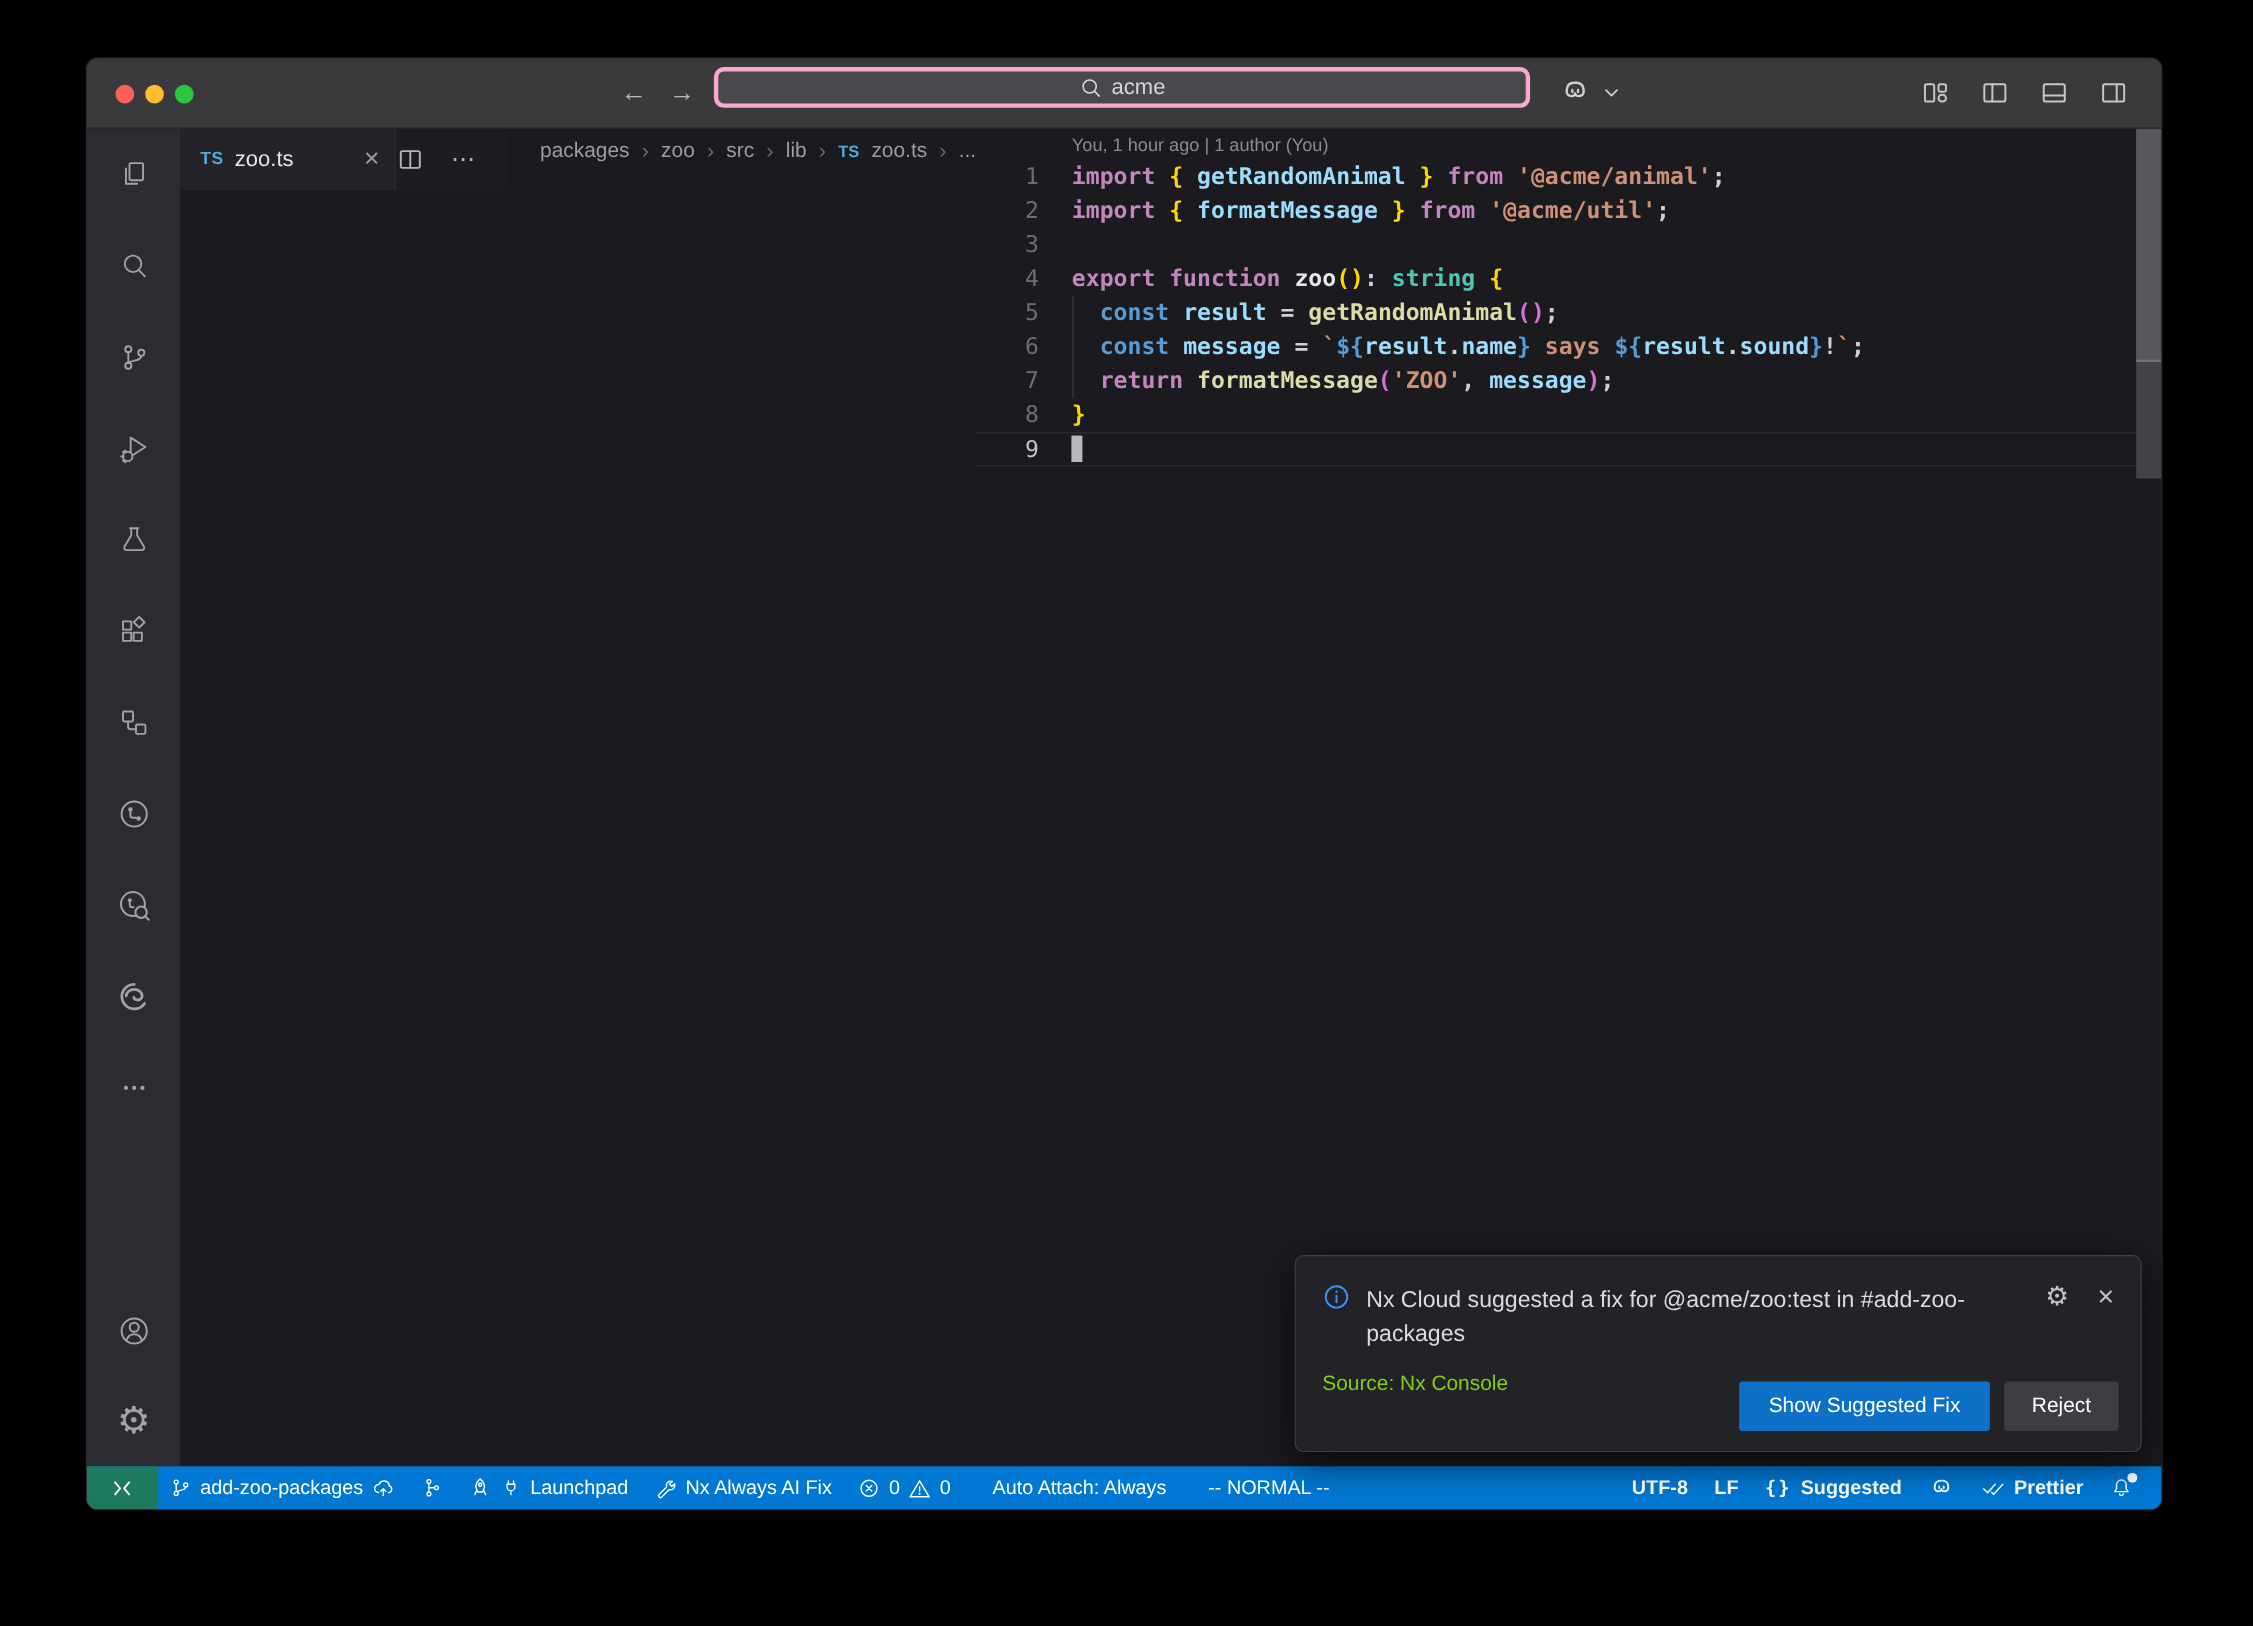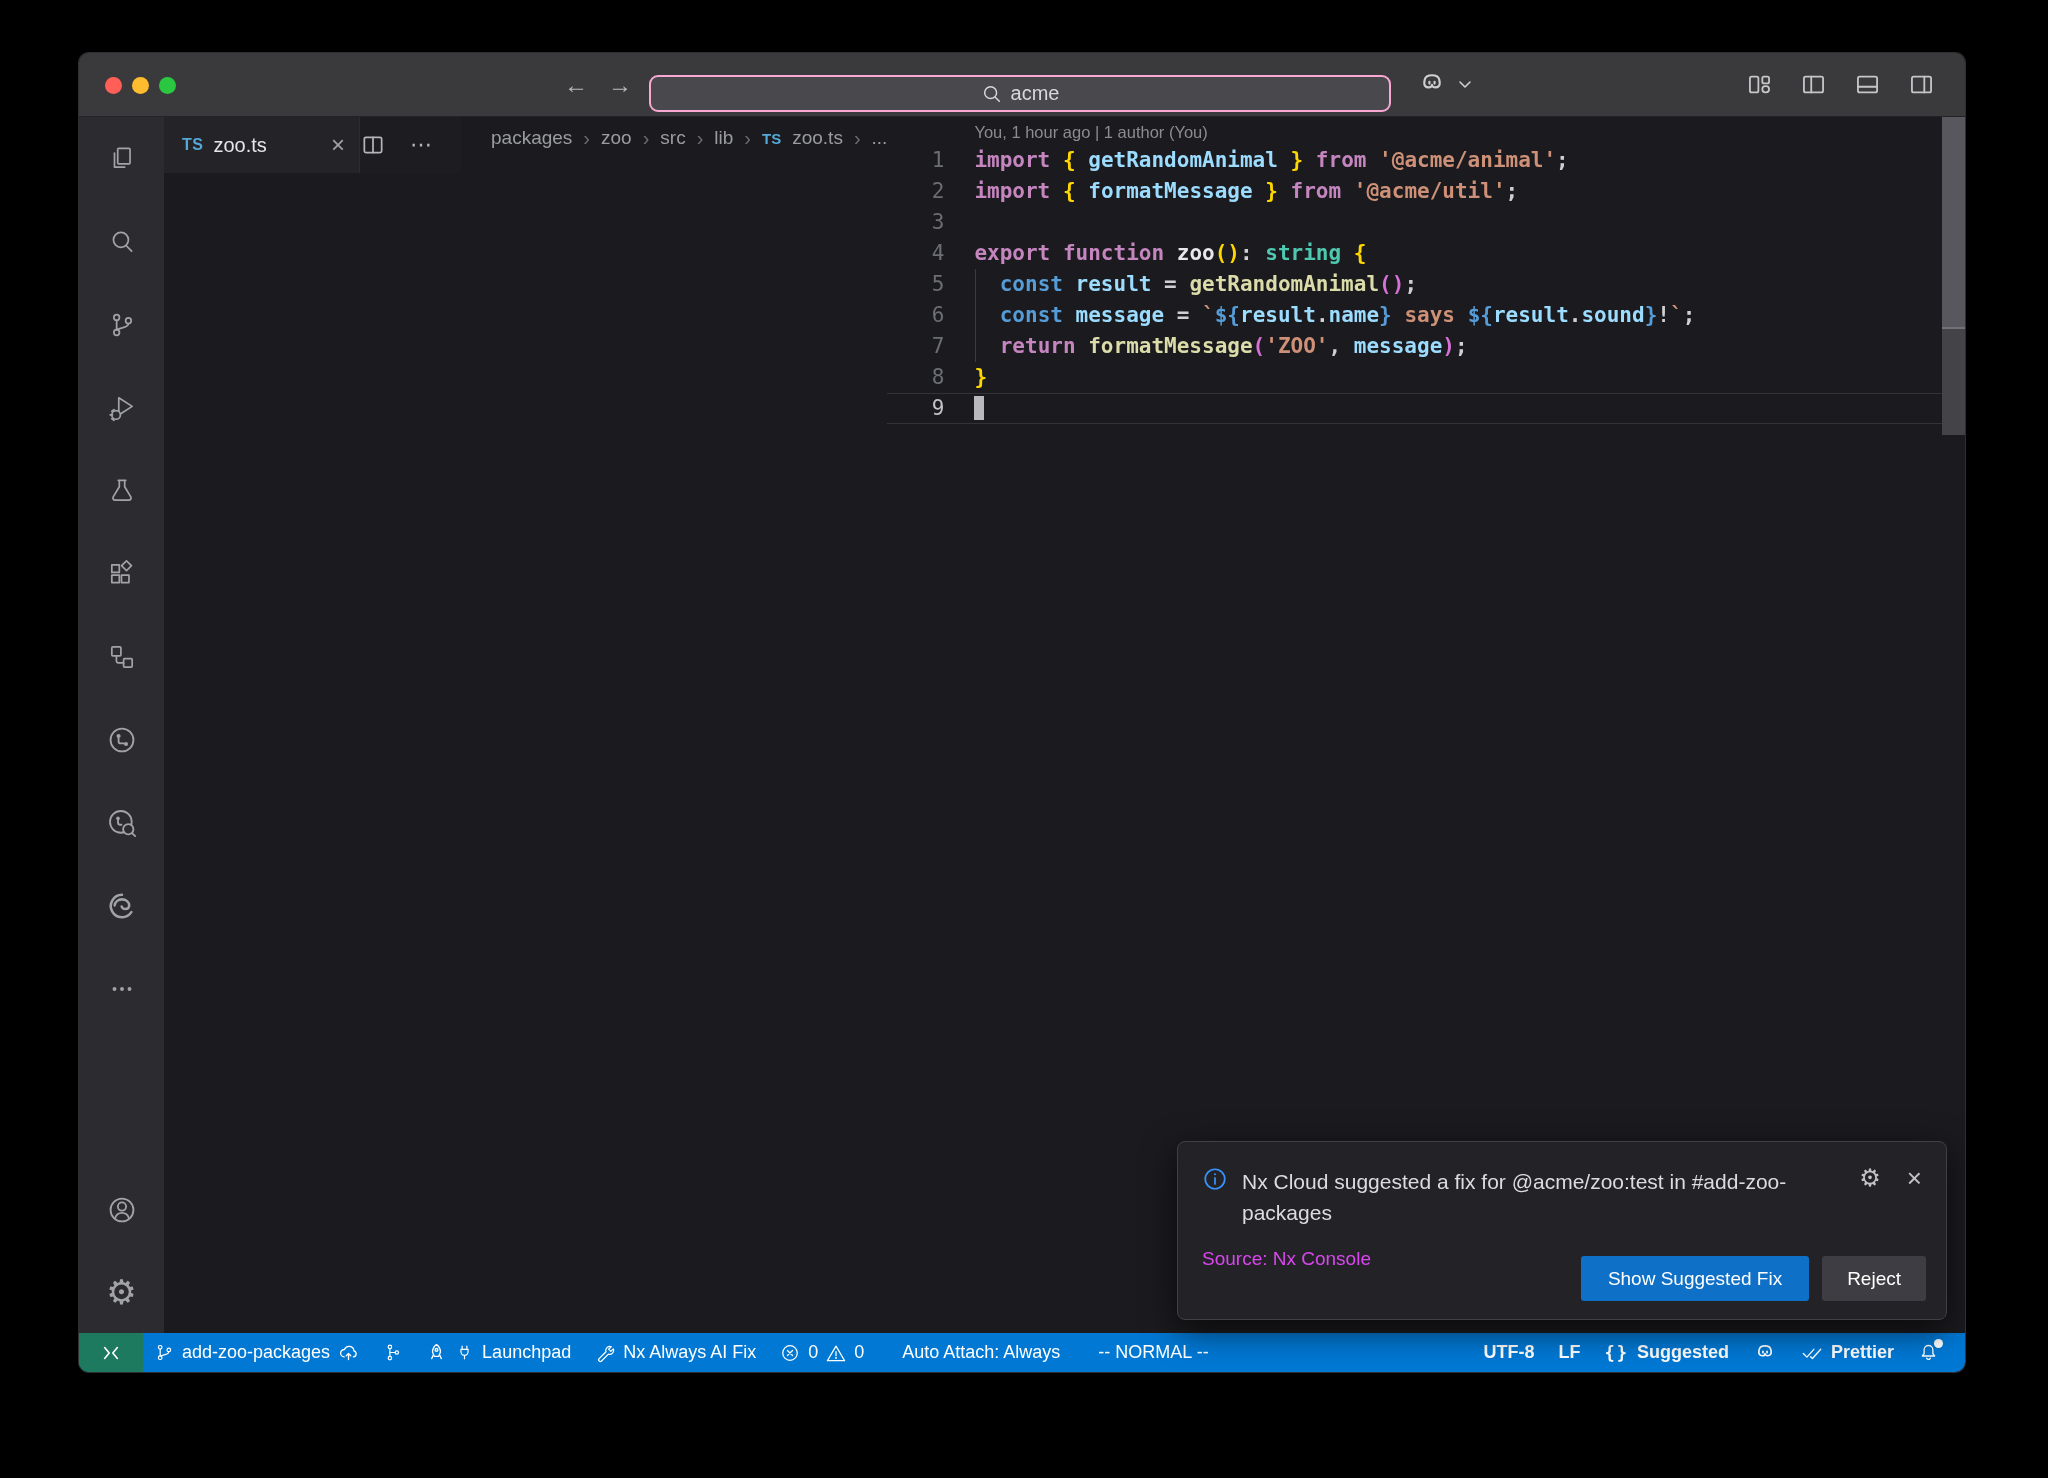--- a/index.html
+++ b/index.html
@@ -11,22 +11,22 @@
   
   .window{position:absolute;left:78px;top:52px;width:1888px;height:1321px;border-radius:11px;
     overflow:hidden;background:#1b1b1f;display:flex;flex-direction:column;
     box-shadow:0 22px 70px rgba(0,0,0,.8);border:1px solid rgba(255,255,255,.09);}
 
   
   .titlebar{height:64px;flex:none;background:#3a3a3c;position:relative;border-bottom:1px solid #232325;}
   .traffic{position:absolute;left:26px;top:24px;display:flex;gap:10px;}
   .tl{width:17px;height:17px;border-radius:50%;}
   .nav-arrow{position:absolute;top:18px;color:#b9b9bc;font-size:24px;line-height:28px;width:30px;text-align:center;cursor:default;}
-  .searchbox{position:absolute;left:570px;top:22px;width:742px;height:37px;background:#49494d;
-    border:2px solid #f9a8d4;border-radius:9px;display:flex;align-items:center;justify-content:center;
+  .searchbox{position:absolute;left:570px;top:8px;width:742px;height:37px;background:#49494d;
+    border:4px solid #f9a8d4;border-radius:9px;display:flex;align-items:center;justify-content:center;
     gap:8px;color:#d8d8da;font-size:20px;}
   .tb-copilot{position:absolute;left:1338px;top:16px;color:#cfcfd2;display:flex;align-items:center;gap:10px;}
   .tb-right{position:absolute;right:30px;top:18px;display:flex;gap:27px;color:#c6c6c9;}
 
   
   .main{flex:1;display:flex;min-height:0;}
   .activitybar{width:85px;flex:none;background:#2c2c30;color:#a2a3a8;display:flex;flex-direction:column;align-items:center;}
   .ab-item{height:83px;width:85px;display:flex;align-items:center;justify-content:center;}
   .ab-spacer{flex:1;}
   .ab-item.btm{height:82px;}
@@ -78,21 +78,21 @@
 
   
   .toast{position:absolute;left:1098px;top:1088px;width:770px;height:179px;background:#232327;
     border:1px solid #423f46;border-radius:8px;box-shadow:0 10px 34px rgba(0,0,0,.65);padding:24px 24px 20px 24px;}
   .toast-row1{display:flex;align-items:flex-start;gap:14px;}
   .toast-msg{width:585px;color:#dcdcdf;font-size:21px;line-height:31px;}
   .toast-icons{margin-left:auto;display:flex;gap:26px;align-items:center;color:#c2c2c6;}
   .toast-gear{font-size:24px;line-height:24px;font-family:"DejaVu Sans",sans-serif;}
   .toast-x{font-size:26px;line-height:22px;}
   .toast-row2{position:absolute;left:24px;right:20px;bottom:18px;display:flex;align-items:center;}
-  .toast-src{color:#d946ef;font-size:19px;}
+  .toast-src{color:#84cc16;font-size:19px;}
   .btn{height:45px;display:flex;align-items:center;justify-content:center;font-size:19px;color:#fff;border-radius:3px;margin-top:40px;}
   .btn-primary{background:var(--c-button,#0e70c6);padding:0 27px;margin-left:auto;}
   .btn-secondary{background:#3d3d43;padding:0 25px;margin-left:13px;}
 </style>
 </head>
 <body>
 
 <div class="window">
 
   <div class="titlebar">

